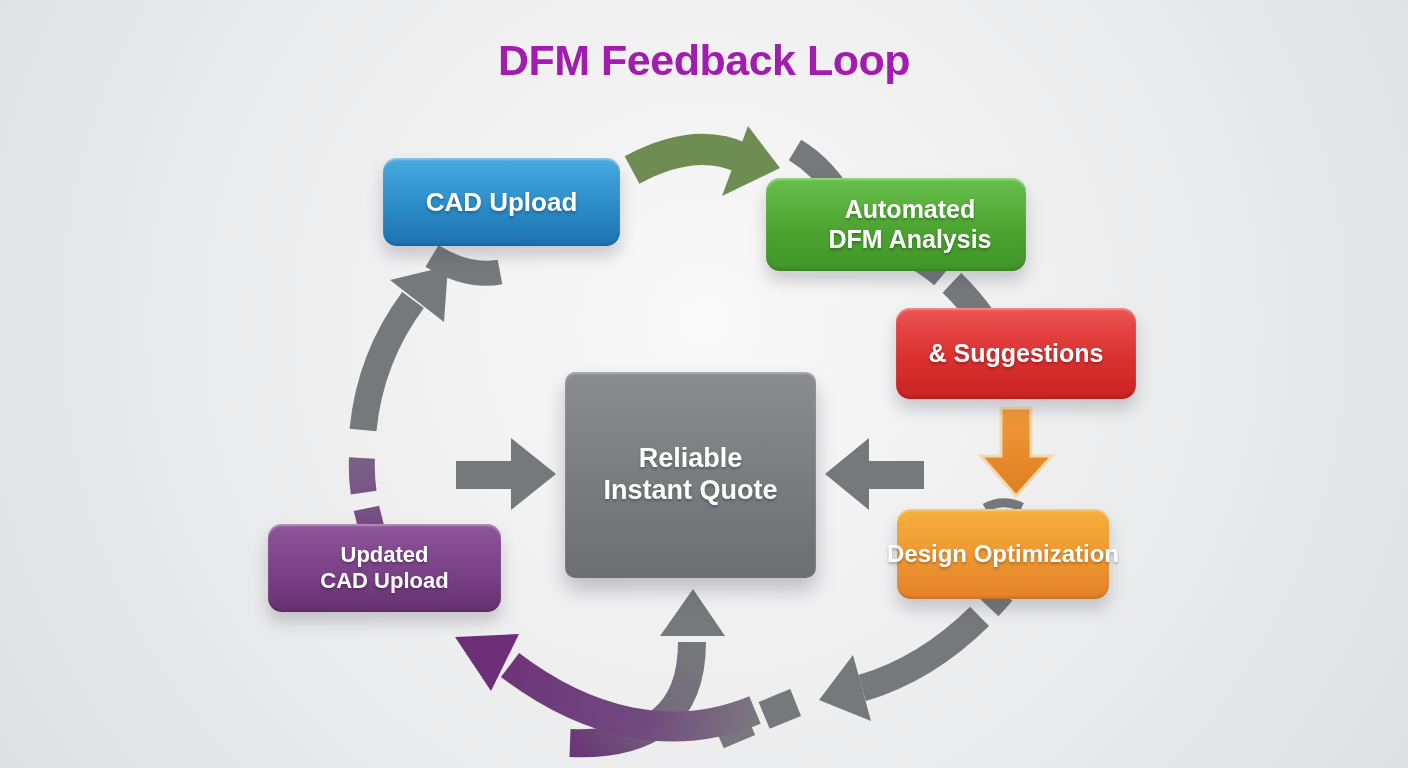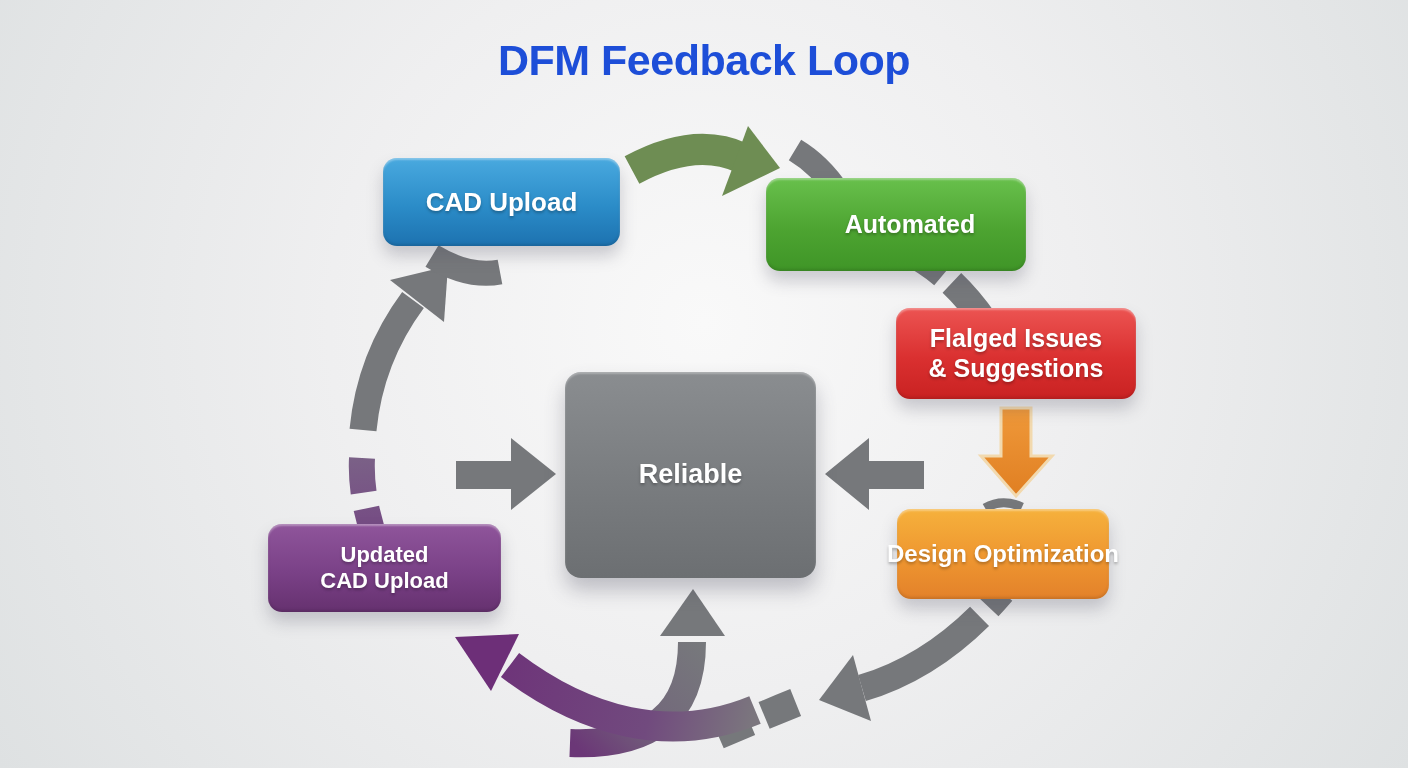--- a/index.html
+++ b/index.html
@@ -3,21 +3,21 @@
 <meta charset="utf-8">
 <style>
   html,body{margin:0;padding:0;}
   body{
     width:1408px;height:768px;position:relative;overflow:hidden;
     font-family:"Liberation Sans", sans-serif;
     background:radial-gradient(circle at 50% 42%, #f9f9f9 0%, #efeff0 45%, #dee1e2 100%);
   }
   .title{
     position:absolute;top:36px;left:0;width:100%;text-align:center;
-    font-size:43px;font-weight:bold;color:#1d4ed8;letter-spacing:-0.5px;
+    font-size:43px;font-weight:bold;color:#a21caf;letter-spacing:-0.5px;
   }
   .arrow-layer{position:absolute;left:0;top:0;}
   .node{
     position:absolute;display:flex;flex-direction:column;align-items:center;justify-content:center;
     border-radius:14px;color:#fff;font-weight:bold;text-align:left;
     box-shadow:0 10px 16px rgba(70,70,90,0.25), inset 0 2px 2px rgba(255,255,255,0.35), inset 0 -2px 3px rgba(0,0,0,0.12);
     text-shadow:0 2px 3px rgba(0,0,0,0.28);
     line-height:1.18;
   }
   .node .box-line{white-space:nowrap;}
@@ -26,21 +26,21 @@
                 background:linear-gradient(180deg,#49a9df 0%,#2b8cc8 55%,#1d72b0 100%);}
   .node-green  {left:766px;top:178px;width:232px;height:93px;font-size:25px;
                 background:linear-gradient(180deg,#68c04c 0%,#4da431 55%,#3f9527 100%);padding-left:28px;}
   .node-red    {left:896px;top:308px;width:240px;height:91px;font-size:25px;
                 background:linear-gradient(180deg,#ec5452 0%,#da3030 55%,#c92222 100%);}
   .node-orange {left:897px;top:509px;width:212px;height:90px;font-size:24px;
                 background:linear-gradient(180deg,#f6b13c 0%,#ee9630 55%,#e3812a 100%);}
   .node-purple {left:268px;top:524px;width:233px;height:88px;font-size:22px;
                 background:linear-gradient(180deg,#8f559b 0%,#7a4187 55%,#66316f 100%);
                 background:linear-gradient(180deg,#8f559b 0%,#7a4187 55%,#66316f 100%);}
-  .node-center {left:565px;top:372px;width:251px;height:206px;font-size:27px;border-radius:16px;
+  .node-center {left:565px;top:372px;width:251px;height:206px;font-size:27px;border-radius:10px;
                 background:linear-gradient(180deg,#8a8d90 0%,#797c7f 55%,#6c6f72 100%);
                 box-shadow:0 12px 20px rgba(70,70,90,0.3), inset 0 2px 2px rgba(255,255,255,0.3);}
 </style>
 </head>
 <body>
 
 <svg class="arrow-layer" width="1408" height="768" viewBox="0 0 1408 768">
   <defs>
     <linearGradient id="gradJ" gradientUnits="userSpaceOnUse" x1="575" y1="745" x2="692" y2="630">
       <stop offset="0" stop-color="#6b3777"></stop>
@@ -95,32 +95,33 @@
 
 <div class="title">DFM Feedback Loop</div>
 
 <div class="node node-blue">
   <span class="box-line">CAD Upload</span>
 
 </div>
 
 <div class="node node-green">
   <span class="box-line">Automated</span>
+  <span class="box-line">DFM Analysis</span>
 </div>
 
 <div class="node node-red">
-  <span class="box-line">Flalged Issues</span>
   <span class="box-line">&amp; Suggestions</span>
 </div>
 
 <div class="node node-orange">
   <span class="box-line">Design Optimization</span>
 
 </div>
 
 <div class="node node-purple">
   <span class="box-line">Updated</span>
   <span class="box-line">CAD Upload</span>
 </div>
 
 <div class="node node-center">
   <span class="box-line">Reliable</span>
+  <span class="box-line">Instant Quote</span>
 </div>
 
 </body></html>

